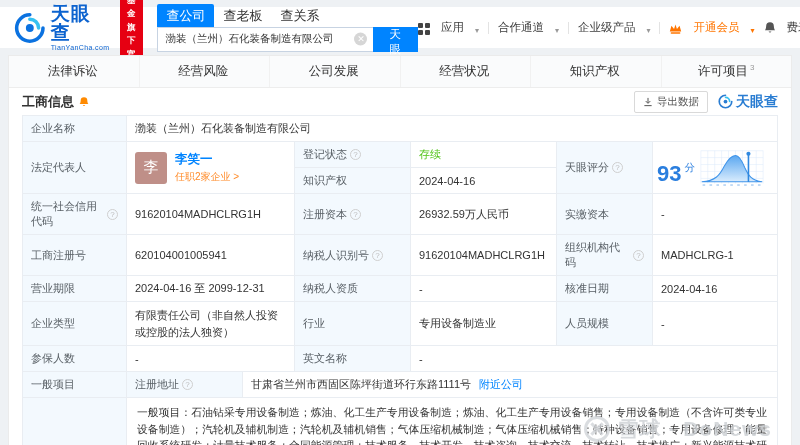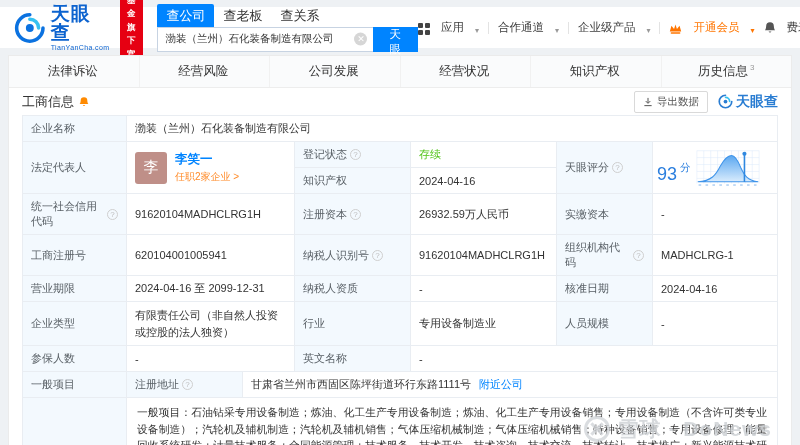--- a/index.html
+++ b/index.html
@@ -43,21 +43,21 @@
   .card { margin:7px 8px 0; background:#fff; border:1px solid #ebebeb; position:relative; }
   .nav-tabs { display:flex; height:32px; background:#fafbfc; border-bottom:1px solid #ededed; }
   .nav-tab { flex:1; display:flex; align-items:center; justify-content:center; font-size:12.5px;
     color:#333; cursor:pointer; border-right:1px solid #f1f1f1; }
   .nav-tab:last-child { border-right:none; }
   .nav-tab.active { background:#fff; color:#0084ff; font-weight:bold; }
   .sup { font-size:8px; margin-left:2px; transform:translateY(-4px); color:#999; }
   .nav-tab.active .sup { color:#0084ff; }
 
   .sec-head { display:flex; align-items:center; height:27px; padding:0 13px; }
-  .sec-title { font-size:13px; font-weight:normal; color:#333; margin-right:4px; }
+  .sec-title { font-size:13px; font-weight:bold; color:#333; margin-right:4px; }
   .sec-right { margin-left:auto; display:flex; align-items:center; gap:10px; }
   .export-btn { display:flex; align-items:center; gap:4px; border:1px solid #d9d9d9; border-radius:2px;
     font-size:10.5px; color:#555; padding:3px 8px; background:#fff; cursor:pointer; }
   .brand { display:flex; align-items:center; gap:3px; font-size:14px; font-weight:bold; color:#2a7dd2; }
 
   
   .biz-table { margin:0 13px 6px; border:1px solid #e9edf2; font-size:11px; }
   .row { display:flex; border-bottom:1px solid #e9edf2; }
   .row:last-child { border-bottom:none; }
   .lab { background:#f3f9fe; color:#596066; padding:5px 8px; display:flex; align-items:center; gap:3px;
@@ -72,21 +72,21 @@
   .sub:first-child { border-bottom:1px solid #e9edf2; }
   .q { width:11px; height:11px; border-radius:50%; border:1px solid #cfcfcf; color:#bdbdbd;
     font-size:8px; line-height:10px; text-align:center; display:inline-block; flex-shrink:0; cursor:pointer; }
   .green { color:#52c41a; }
   .avatar { width:32px; height:32px; border-radius:3px; background:#bf8f88; color:#fff;
     font-size:15px; display:flex; align-items:center; justify-content:center; flex-shrink:0; }
   .rep-col { margin-left:8px; display:flex; flex-direction:column; gap:2px; }
   .rep-name { color:#0084ff; font-size:12.5px; font-weight:bold; }
   .rep-tag { color:#ff8a27; font-size:10px; }
   .score-cell { gap:3px; padding:3px 4px; }
-  .score-num { font-size:18px; font-weight:normal; color:#2a7ede; line-height:1;margin-top:12px; }
+  .score-num { font-size:22px; font-weight:bold; color:#2a7ede; line-height:1;margin-top:12px; }
   .score-unit { font-size:10.5px; color:#2a7ede; margin-right:2px; }
   .addr-link { color:#0084ff; margin-left:8px; white-space:nowrap; }
   .scope-val { display:block; font-size:10.8px; line-height:1.55; color:#333; padding:6px 10px; text-align:justify; }
   .type-val { line-height:1.5; }
 
   
   .watermark { position:absolute; right:28px; bottom:2px; display:flex; align-items:center; gap:7px;
     z-index:9; opacity:.8; pointer-events:none; }
   .wm-circle { width:26px; height:26px; border:3px solid #d2d5d9; border-radius:50%; position:relative; }
   .wm-circle:before, .wm-circle:after { content:""; position:absolute; left:50%; top:50%;
@@ -190,21 +190,21 @@
     </div>
     <div class="nav-tab">
       <span>经营状况</span>
         <span class="sup"></span>
     </div>
     <div class="nav-tab">
       <span>知识产权</span>
         <span class="sup"></span>
     </div>
     <div class="nav-tab">
-      <span>历史信息</span>
+      <span>许可项目</span>
         <span class="sup">3</span>
     </div>
   </div>
 
   <div class="sec-head">
     <span class="sec-title">工商信息</span>
     <svg width="12" height="12" viewBox="0 0 16 16">
       <path d="M8 1.5a4.4 4.4 0 0 0-4.4 4.4c0 3.2-1.4 4.6-1.4 4.6h11.6s-1.4-1.4-1.4-4.6A4.4 4.4 0 0 0 8 1.5z" fill="#ff8a00"></path>
       <path d="M6.4 12a1.7 1.7 0 0 0 3.2 0z" fill="#ff8a00"></path>
     </svg>

